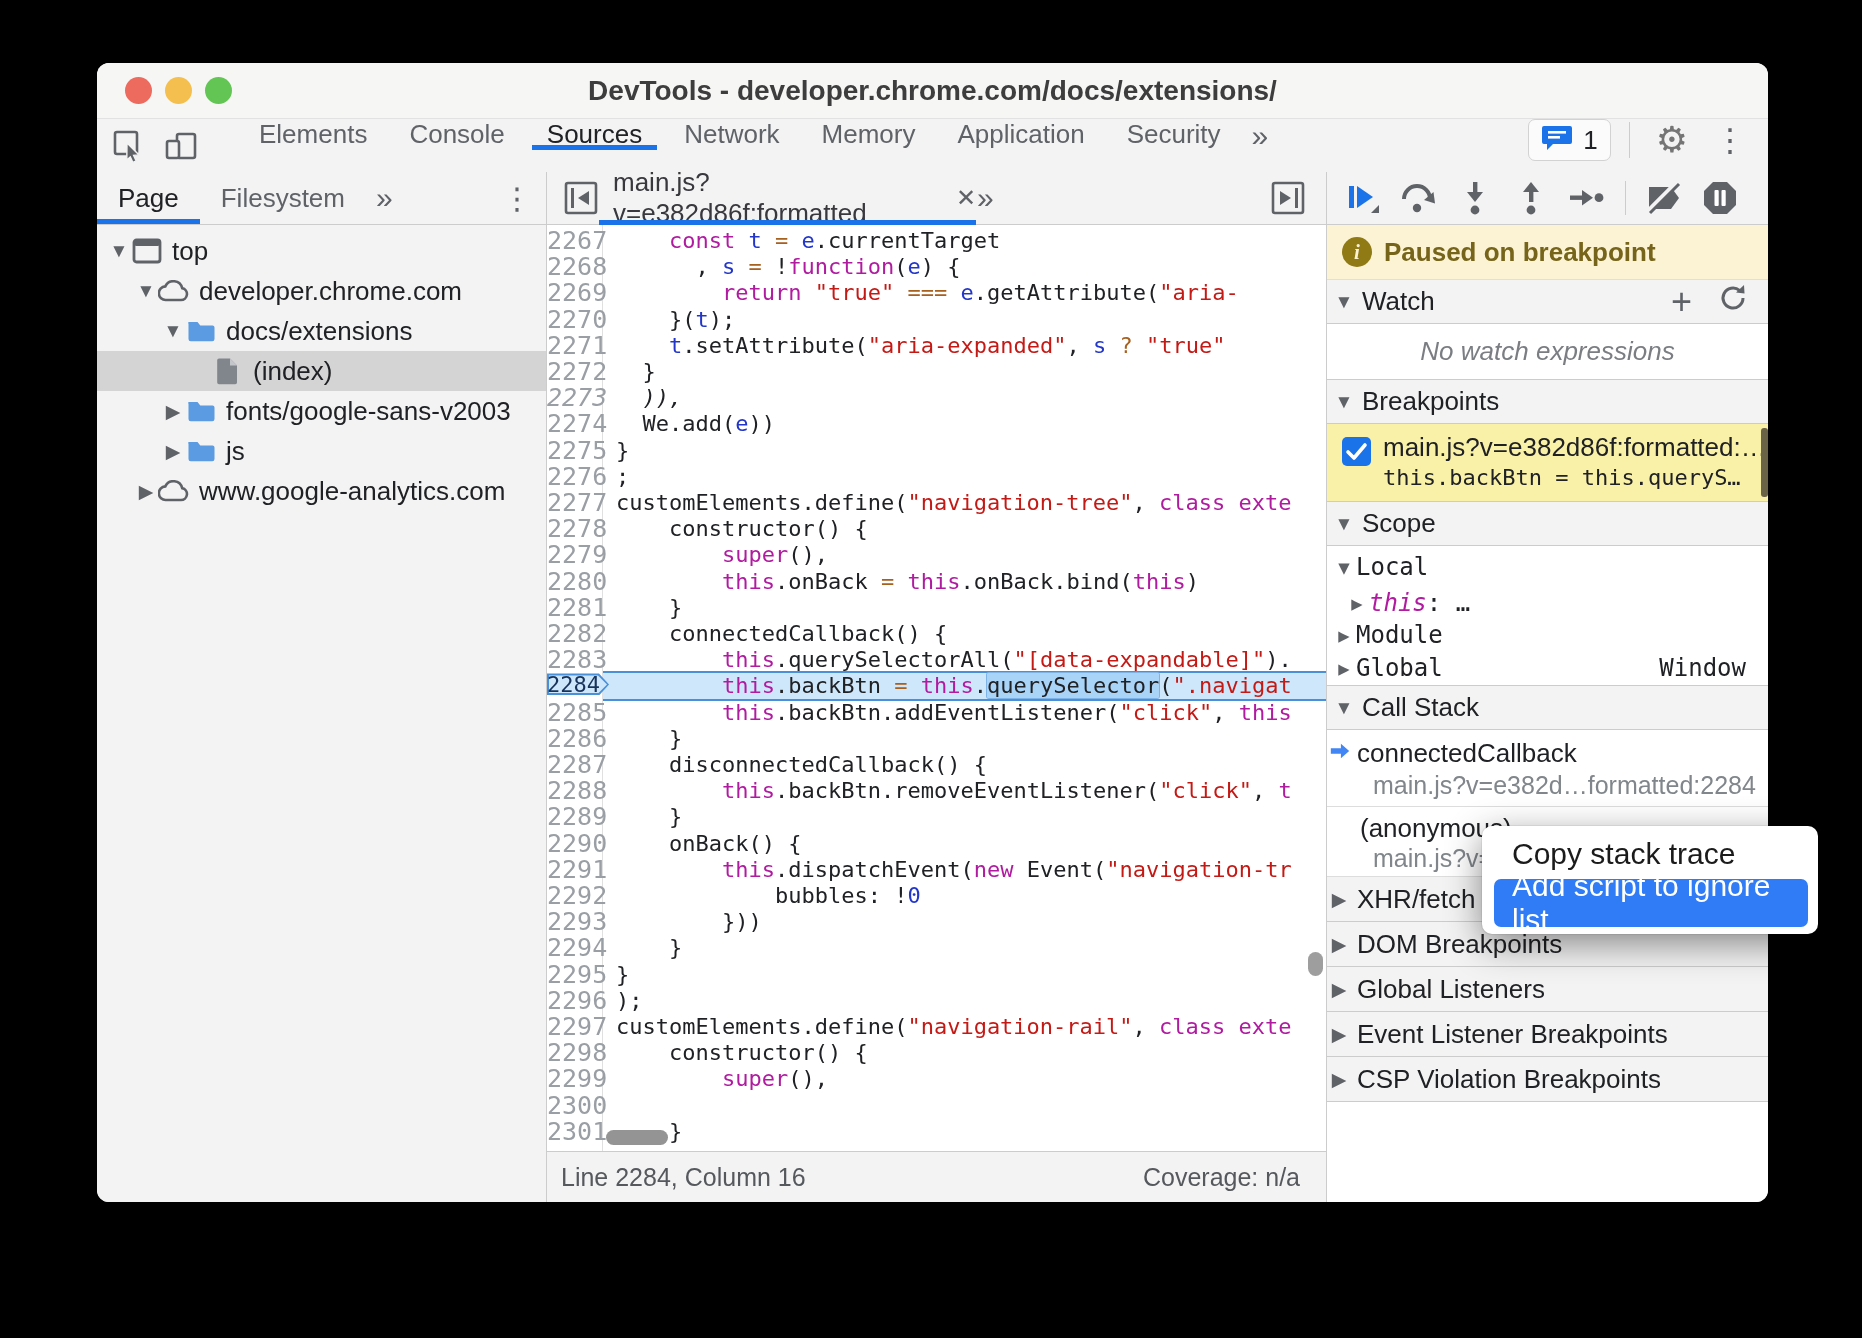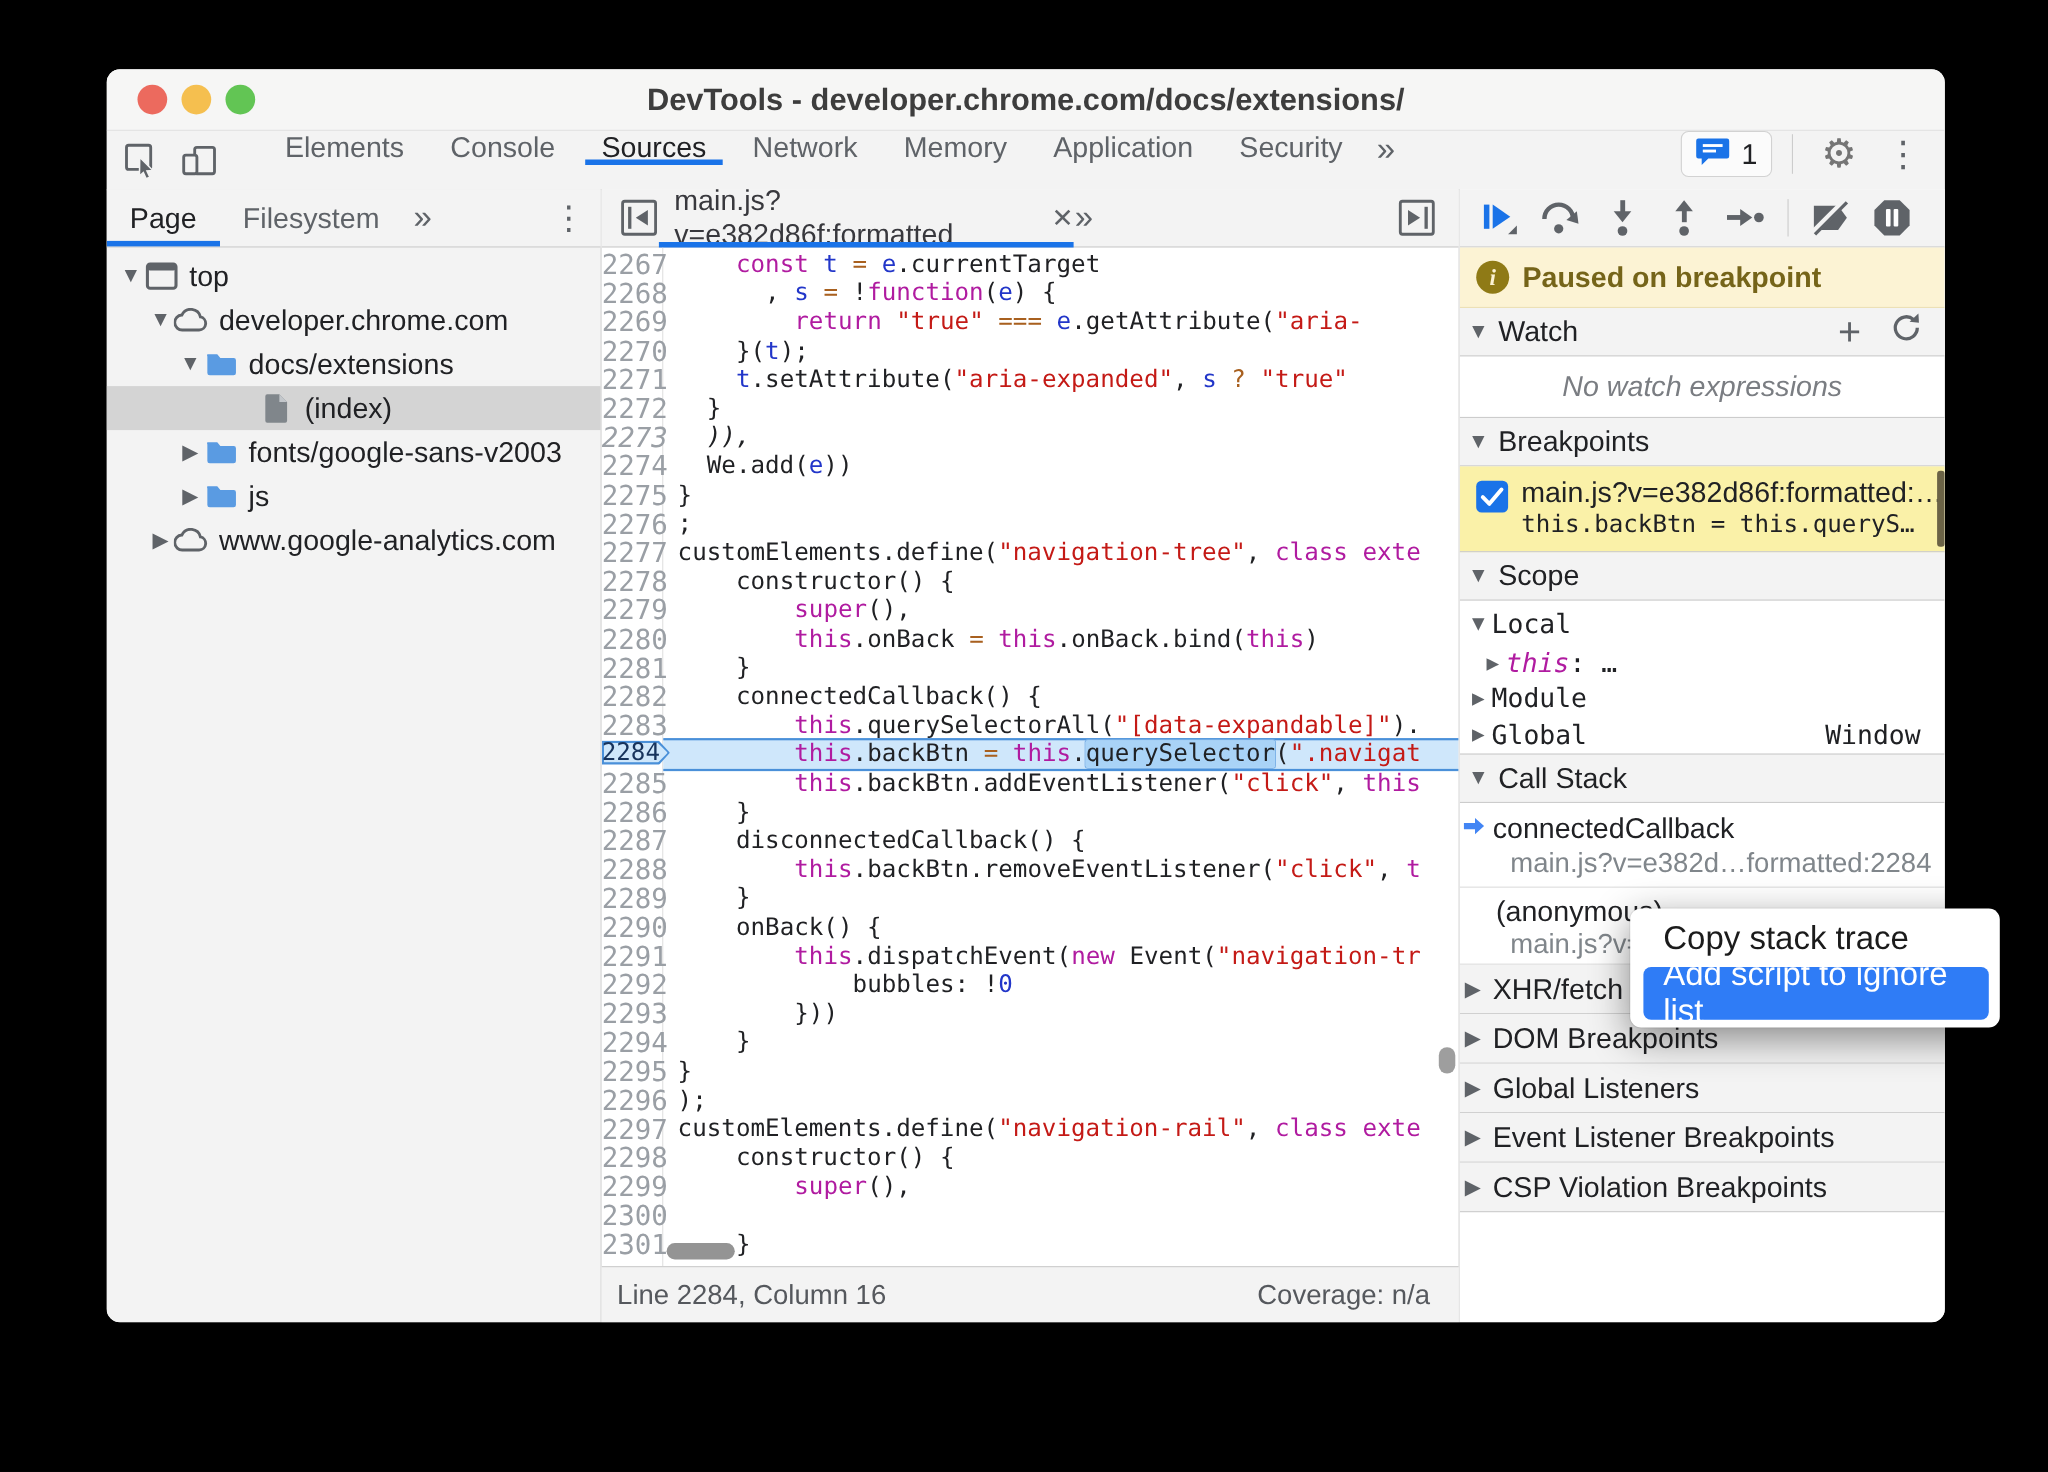--- a/index.html
+++ b/index.html
@@ -191,21 +191,21 @@
             </div>
             <div class="trow" style="padding-left: 64px;">
               <span class="tri">▼</span>
               <span class="ticon">
                 <svg width="30" height="24" viewBox="0 0 30 24">
                   <path d="M2.5 3 h9 l2.8 3.4 h12.2 a2 2 0 0 1 2 2 v11.6 a2.2 2.2 0 0 1 -2.2 2.2 H4.7 a2.2 2.2 0 0 1 -2.2 -2.2 V5 a2 2 0 0 1 0 -2 z" fill="#5a9be2"></path>
                 </svg>
               </span>
               <span>docs/extensions</span>
             </div>
-            <div class="trow sel" style="padding-left: 115px;">
+            <div class="trow sel" style="padding-left: 91px;">
               <span class="tri"></span>
               <span class="ticon">
                 <svg width="24" height="28" viewBox="0 0 24 28">
                   <path d="M3 1.5 h11 l7 7 v17 a1.8 1.8 0 0 1 -1.8 1.8 H3 a1.8 1.8 0 0 1 -1.8 -1.8 V3.3 A1.8 1.8 0 0 1 3 1.5 z" fill="#80868b"></path>
                   <path d="M14 1.5 l7 7 h-7 z" fill="#c3c7cb"></path>
                 </svg>
               </span>
               <span>(index)</span>
             </div>
             <div class="trow" style="padding-left: 64px;">

